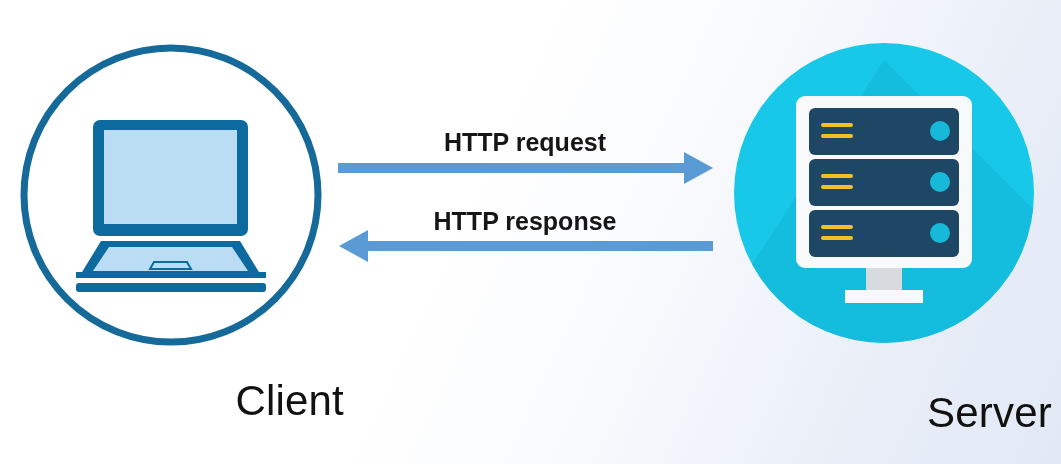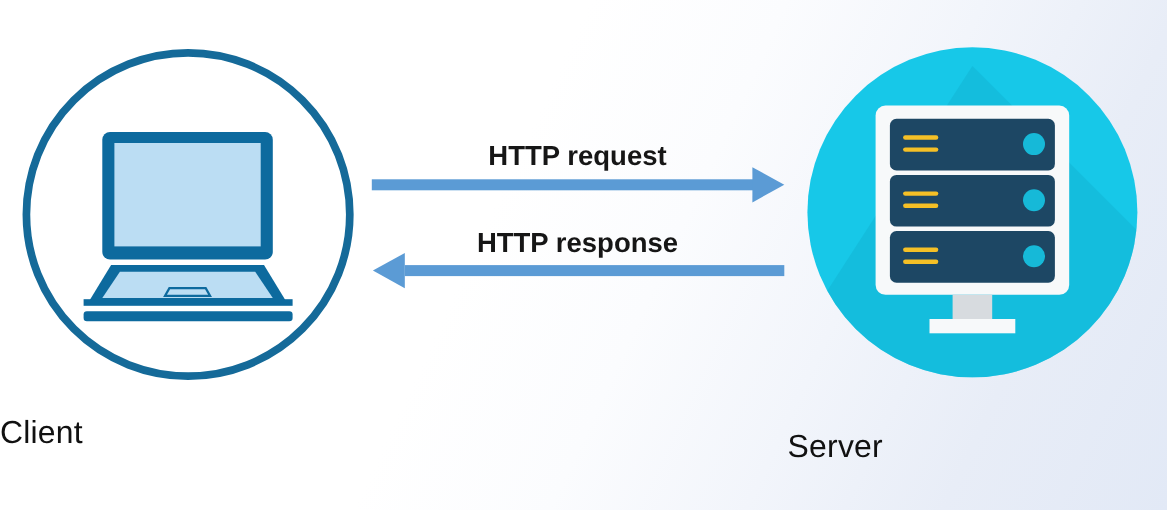--- a/index.html
+++ b/index.html
@@ -28,26 +28,26 @@
     position: absolute;
     left: 0;
     top: 0;
     width: 1061px;
     height: 464px;
     display: block;
   }
   .node-label {
     position: absolute;
     font-family: "Liberation Sans", sans-serif;
-    font-size: 29px;
+    font-size: 42px;
     font-weight: 400;
     color: #111111;
     letter-spacing: 0.2px;
     white-space: nowrap;
-    text-align: left;
+    text-align: right;
     line-height: 1;
   }
   #client-label {
     left: 0px;
     top: 380px;
     width: 344px;
   }
   #server-label {
     left: 716px;
     top: 380px;

